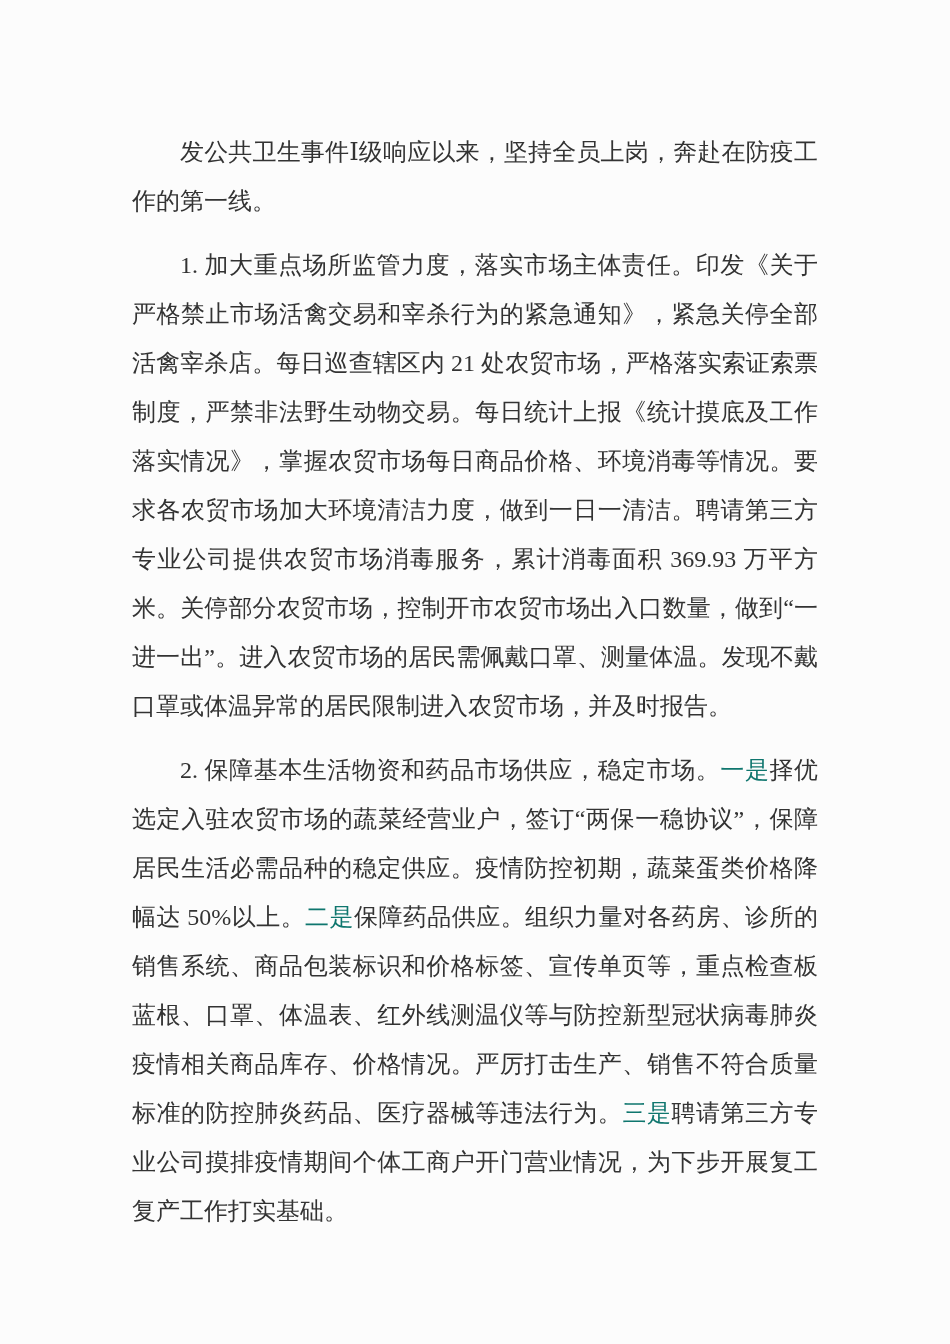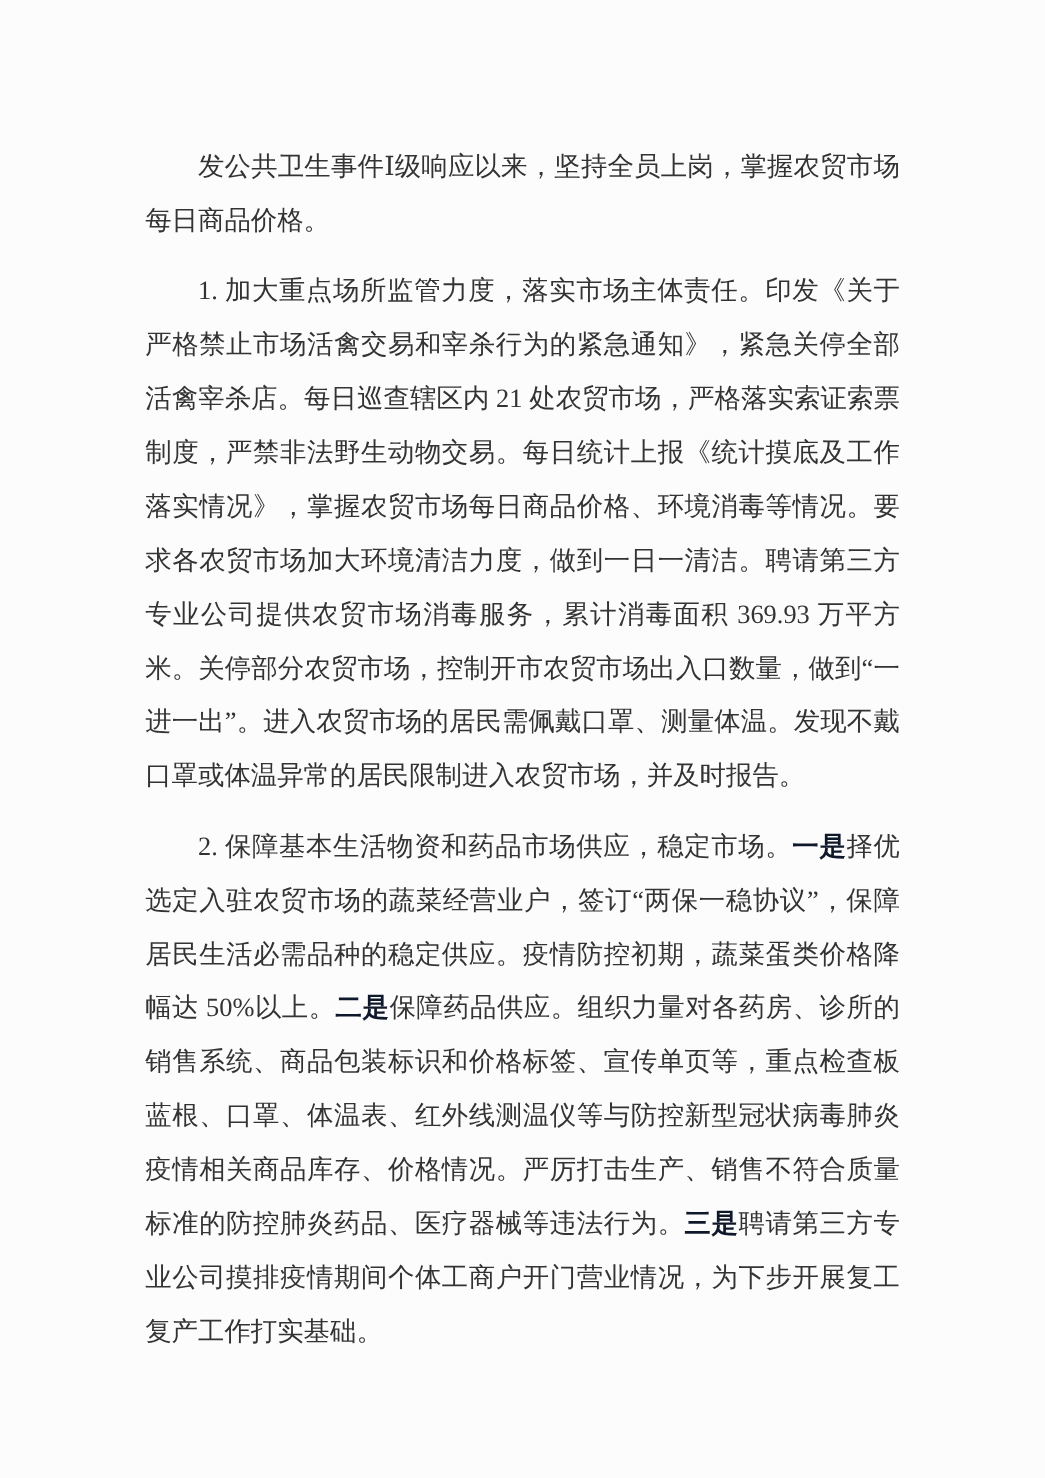--- a/index.html
+++ b/index.html
@@ -37,26 +37,26 @@
       padding: 0;
       text-indent: 2em;
     }
     p.para + p.para {
       margin-top: 15px;
     }
     .seg {
       font-weight: normal;
     }
     .seg.bold {
-      font-weight: 700;
-      color: #0f172a;
+      font-weight: 400;
+      color: #0f766e;
     }
   </style>
 </head>
 <body style="background: rgb(252, 252, 252);">
 
 <div class="page">
   <div class="content" style="color: rgb(51, 51, 51);">
-      <p class="para"><span class="seg">发公共卫生事件Ⅰ级响应以来，坚持全员上岗，掌握农贸市场每日商品价格。</span></p>
+      <p class="para"><span class="seg">发公共卫生事件Ⅰ级响应以来，坚持全员上岗，奔赴在防疫工作的第一线。</span></p>
       <p class="para"><span class="seg">1. 加大重点场所监管力度，落实市场主体责任。印发《关于严格禁止市场活禽交易和宰杀行为的紧急通知》，紧急关停全部活禽宰杀店。每日巡查辖区内 21 处农贸市场，严格落实索证索票制度，严禁非法野生动物交易。每日统计上报《统计摸底及工作落实情况》，掌握农贸市场每日商品价格、环境消毒等情况。要求各农贸市场加大环境清洁力度，做到一日一清洁。聘请第三方专业公司提供农贸市场消毒服务，累计消毒面积 369.93 万平方米。关停部分农贸市场，控制开市农贸市场出入口数量，做到“一进一出”。进入农贸市场的居民需佩戴口罩、测量体温。发现不戴口罩或体温异常的居民限制进入农贸市场，并及时报告。</span></p>
       <p class="para"><span class="seg">2. 保障基本生活物资和药品市场供应，稳定市场。</span><span class="seg bold">一是</span><span class="seg">择优选定入驻农贸市场的蔬菜经营业户，签订“两保一稳协议”，保障居民生活必需品种的稳定供应。疫情防控初期，蔬菜蛋类价格降幅达 50%以上。</span><span class="seg bold">二是</span><span class="seg">保障药品供应。组织力量对各药房、诊所的销售系统、商品包装标识和价格标签、宣传单页等，重点检查板蓝根、口罩、体温表、红外线测温仪等与防控新型冠状病毒肺炎疫情相关商品库存、价格情况。严厉打击生产、销售不符合质量标准的防控肺炎药品、医疗器械等违法行为。</span><span class="seg bold">三是</span><span class="seg">聘请第三方专业公司摸排疫情期间个体工商户开门营业情况，为下步开展复工复产工作打实基础。</span></p>
     </div>
 </div>
 
 </body></html>

